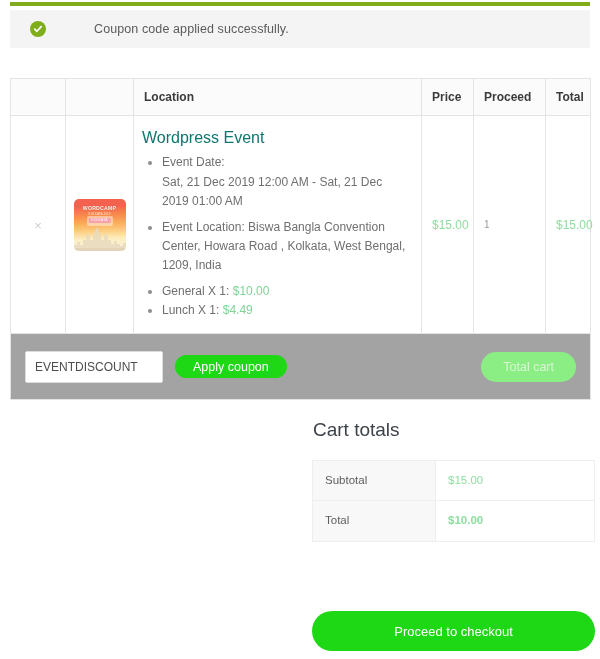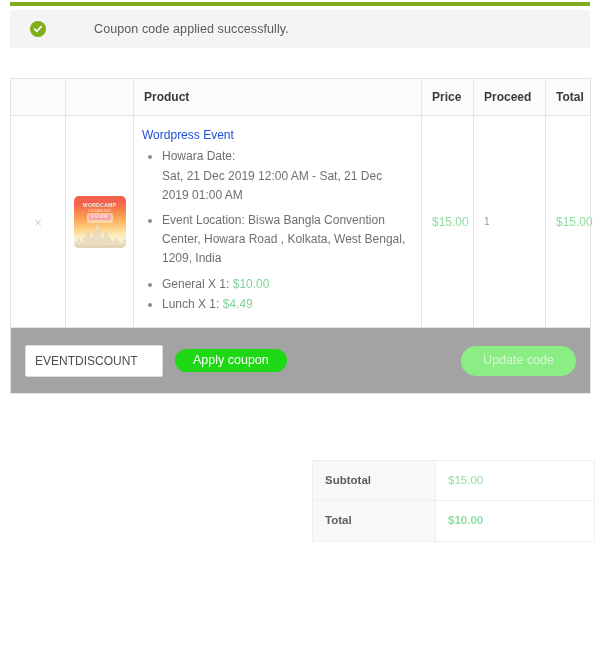--- a/index.html
+++ b/index.html
@@ -138,22 +138,22 @@
     position: absolute; left: 0; right: 0; bottom: 0; height: 26px;
   }
 
   td.cell-product {
     padding: 10px 12px 12px 4px;
     font-size: 12px;
     color: #6f6f6f;
     line-height: 1.55;
   }
   .product-name {
-    color: #1d4ed8;
-    font-size: 12px;
+    color: #0f766e;
+    font-size: 16px;
     margin: 0 0 2px 0;
     padding-left: 4px;
   }
   .product-meta {
     margin: 0; padding: 0 0 0 24px;
     list-style: disc;
   }
   .product-meta li {
     margin: 0 0 7px 0;
     color: #6f6f6f;
@@ -235,21 +235,21 @@
     border: 1px solid #eeeeee;
     font-size: 11.5px;
     vertical-align: top;
     padding: 11px 12px;
   }
   .totals-table th {
     width: 123px;
     background: #f8f8f8;
     text-align: left;
     color: #5e5e5e;
-    font-weight: bold;
+    font-weight: normal;
     line-height: 1.5;
   }
   .totals-table td {
     background: #ffffff;
     color: #8ede9f;
     line-height: 1.5;
   }
   .tr-coupon th, .tr-coupon td { height: 54px; }
   .remove-link { color: #b3b3b3; }
   .total-amount { color: #5ecf7e; font-weight: bold; }
@@ -280,21 +280,21 @@
       </svg>
     </span>
     <span class="notice-text">Coupon code applied successfully.</span>
   </div>
 
   <table class="cart-table">
     <thead>
       <tr>
         <th class="col-remove"></th>
         <th class="col-thumb"></th>
-        <th class="col-product">Product</th>
+        <th class="col-product">Location</th>
         <th class="col-price">Price</th>
         <th class="col-qty">Proceed</th>
         <th class="col-total">Total</th>
       </tr>
     </thead>
     <tbody>
       <tr>
         <td class="cell-remove">
           <a href="#" class="remove-x">×</a>
         </td>
@@ -306,55 +306,57 @@
             <span class="sun"></span>
             <svg class="skyline" viewBox="0 0 52 26" preserveAspectRatio="none">
               <path d="M0 26 L0 20 L3 20 L3 17 L6 17 L6 20 L9 20 L9 15 L12 15 L12 12 L14 8 L16 12 L16 15 L19 15 L19 11 L21 6 L23 2 L25 6 L27 11 L27 15 L30 15 L30 12 L32 8 L34 12 L34 15 L37 15 L37 19 L40 19 L40 16 L43 16 L43 19 L46 19 L46 21 L49 21 L49 18 L52 18 L52 26 Z" fill="#e8d9bd" opacity="0.85"></path>
               <rect x="0" y="23" width="52" height="3" fill="#e2d2b4" opacity="0.8"></rect>
             </svg>
           </span>
         </td>
         <td class="cell-product">
           <div class="product-name">Wordpress Event</div>
           <ul class="product-meta">
-            <li class="tight">Howara Date:</li>
+            <li class="tight">Event Date:</li>
             <li style="list-style:none;margin-left:0;">Sat, 21 Dec 2019 12:00 AM - Sat, 21 Dec 2019 01:00 AM</li>
             <li>Event Location: Biswa Bangla Convention Center, Howara Road , Kolkata, West Bengal, 1209, India</li>
             <li class="tight">
               <span>General X 1: </span><span class="amount">$10.00</span>
             </li>
             <li class="tight">
               <span>Lunch X 1: </span><span class="amount">$4.49</span>
             </li>
           </ul>
         </td>
         <td class="cell-price">$15.00</td>
         <td class="cell-qty">1</td>
         <td class="cell-total">$15.00</td>
       </tr>
       <tr>
         <td class="cart-footer" colspan="6">
           <div class="footer-inner">
             <input class="coupon-input" type="text" value="EVENTDISCOUNT" style="">
             <button class="btn btn-apply">Apply coupon</button>
-            <button class="btn btn-update">Update code</button>
+            <button class="btn btn-update">Total cart</button>
           </div>
         </td>
       </tr>
     </tbody>
   </table>
 
+  <h2 class="totals-heading">Cart totals</h2>
 
   <table class="totals-table">
     <tbody>
       <tr>
         <th>Subtotal</th>
         <td>$15.00</td>
       </tr>
       <tr>
         <th>Total</th>
         <td class="total-amount">$10.00</td>
       </tr>
     </tbody>
   </table>
 
+  <button class="btn-checkout">Proceed to checkout</button>
 
 </div>
 
 </body></html>

